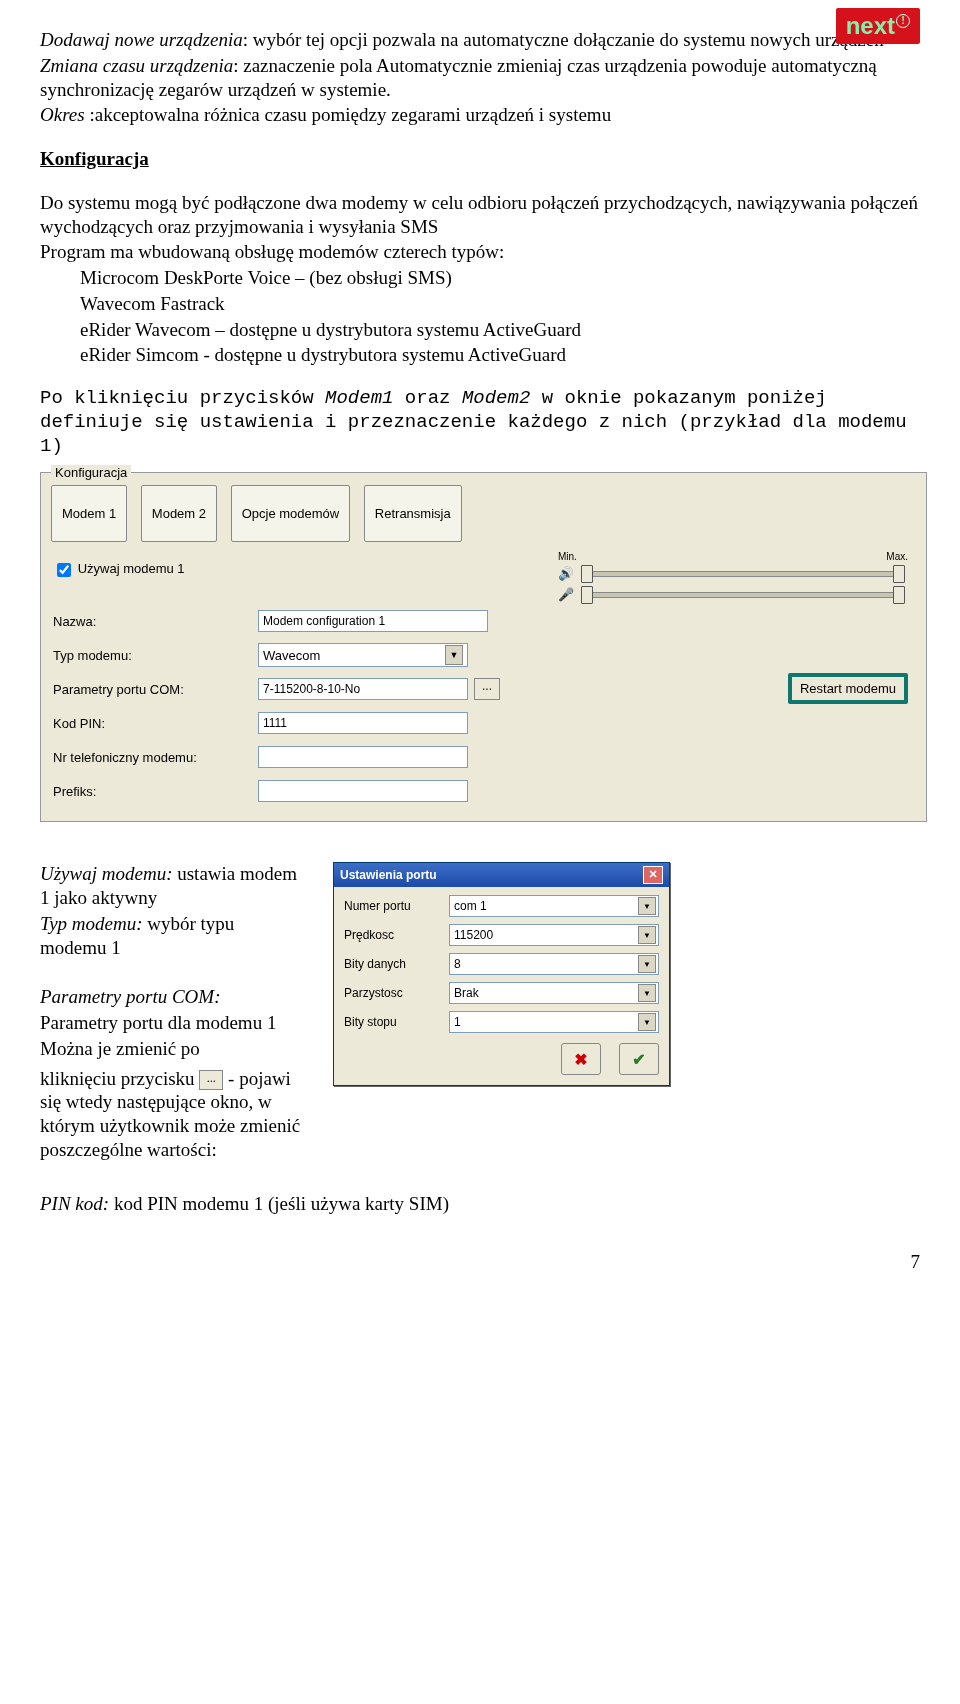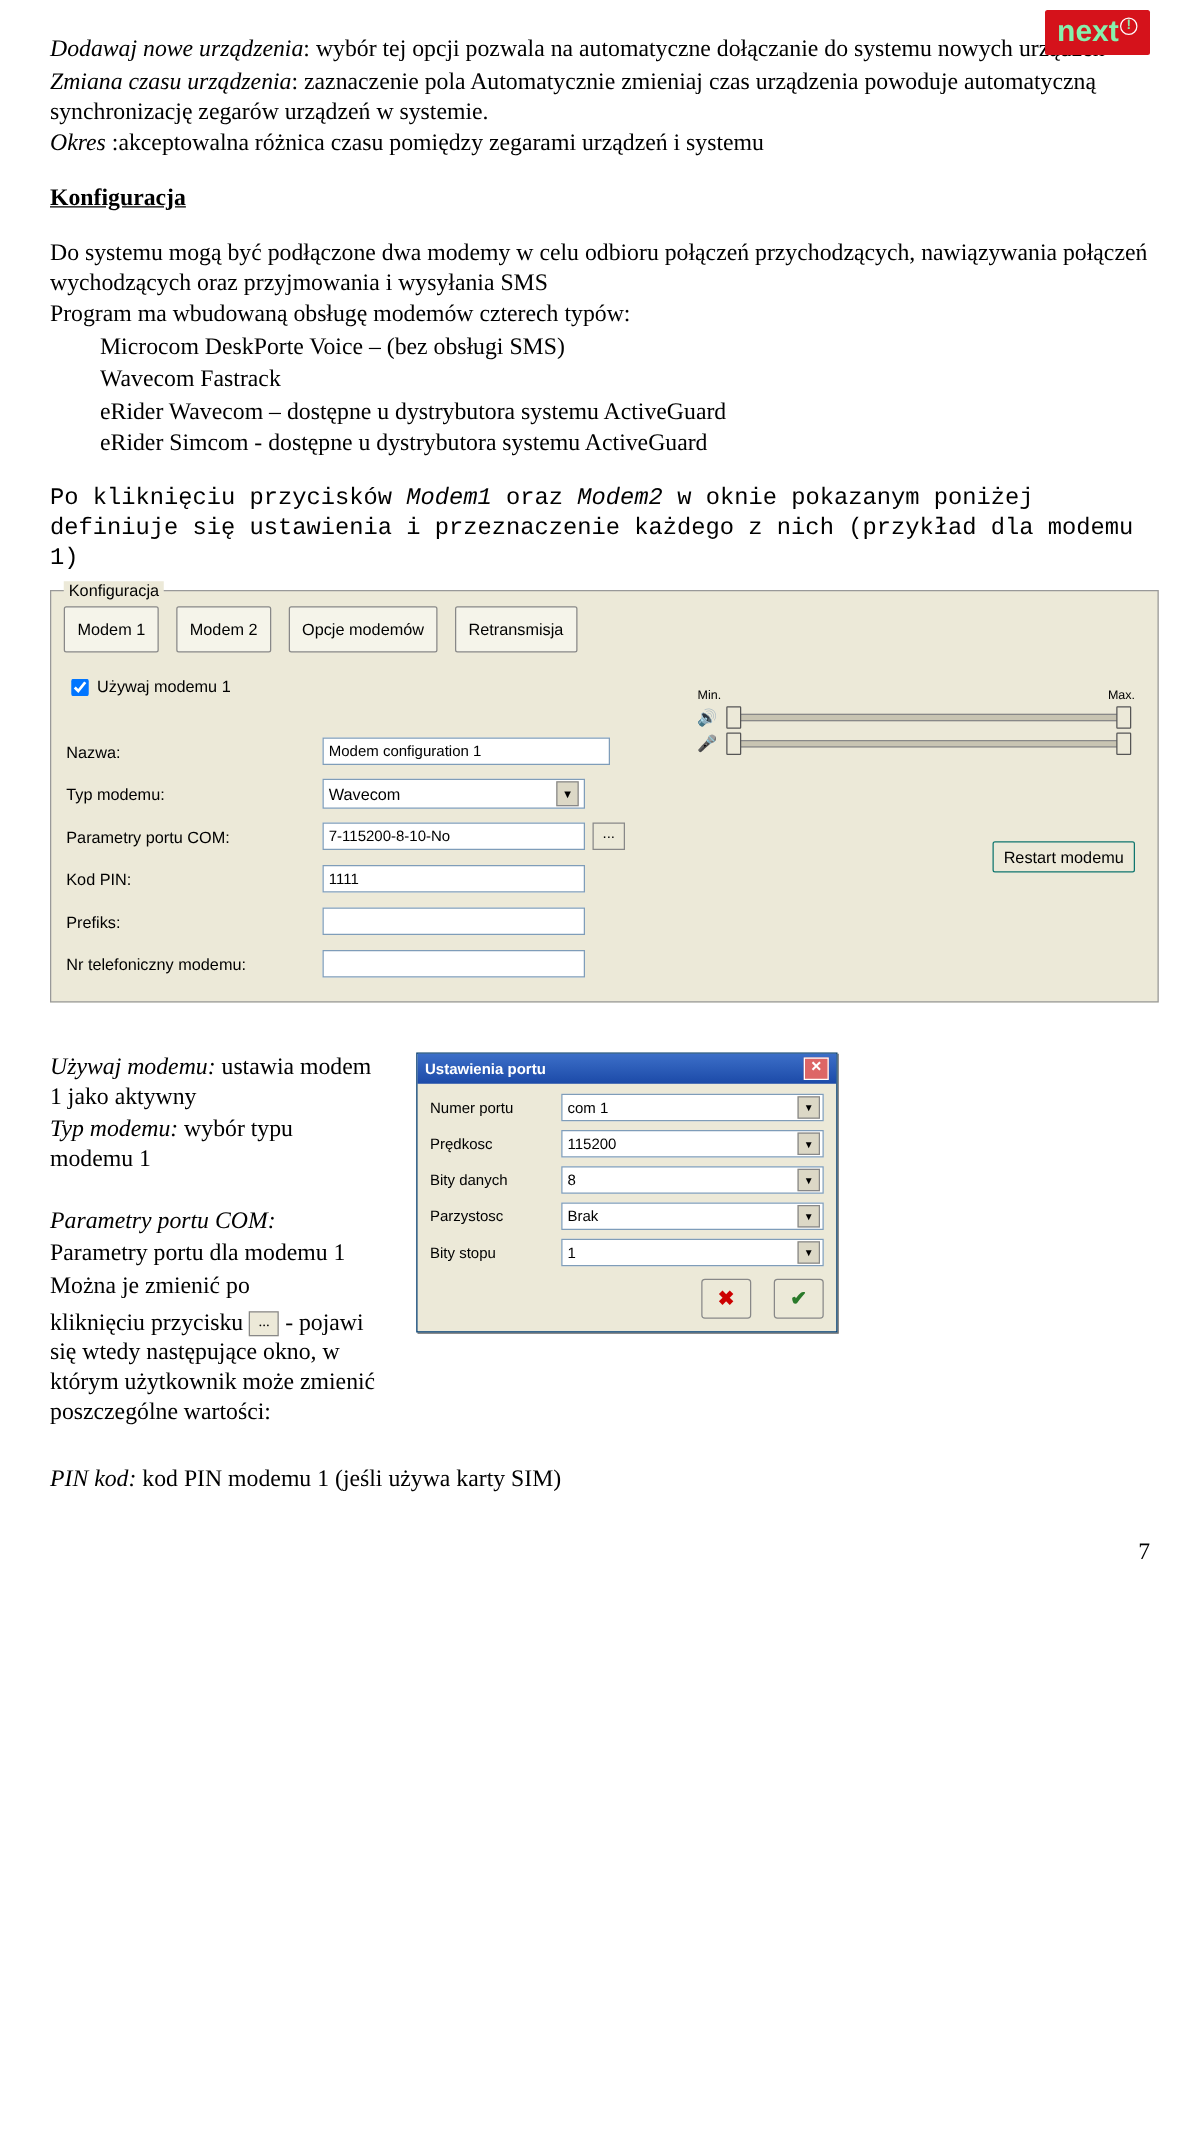--- a/index.html
+++ b/index.html
@@ -62,21 +62,21 @@
     left: 10px;
     background: #ece9d8;
     padding: 0 4px;
   }
   .tabs { padding: 12px 10px 0 10px; }
   .tab-btn {
     display: inline-block;
     background: #f5f4ea;
     border: 1px solid #888;
     border-radius: 2px;
-    padding: 10px 10px;
+    padding: 20px 10px;
     margin-right: 10px;
     font-size: 13px;
     cursor: pointer;
   }
   .form-area { padding: 18px 12px 0 12px; }
   .chk-row { margin-bottom: 29px; }
   .chk { width: 14px; height: 14px; vertical-align: middle; }
   .frow { display: flex; align-items: center; margin-bottom: 10px; height: 24px; }
   .flabel { width: 205px; }
   .finput {
@@ -139,21 +139,21 @@
     top: -7px;
     width: 10px; height: 16px;
     background: #ece9d8;
     border: 1px solid #555;
     border-radius: 1px;
   }
   .slider-thumb.l { left: -2px; }
   .slider-thumb.r { right: -2px; }
   .restart-btn {
     background: #ece9d8;
-    border: 1px solid #0f766e;
+    border: 4px solid #0f766e;
     border-radius: 2px;
     padding: 4px 8px;
     font-size: 13px;
     position: absolute;
     right: 18px;
     top: 200px;
     cursor: pointer;
   }
 
   
@@ -296,25 +296,25 @@
     <div class="frow">
       <span class="flabel">Parametry portu COM:</span>
       <input class="finput" style="width: 200px;" value="7-115200-8-10-No">
       <span class="dots-btn">...</span>
     </div>
     <div class="frow">
       <span class="flabel">Kod PIN:</span>
       <input class="finput" style="width: 200px;" value="1111">
     </div>
     <div class="frow">
+      <span class="flabel">Nr telefoniczny modemu:</span>
+      <input class="finput" style="width: 200px;" value="">
+    </div>
+    <div class="frow">
       <span class="flabel">Prefiks:</span>
-      <input class="finput" style="width: 200px;" value="">
-    </div>
-    <div class="frow">
-      <span class="flabel">Nr telefoniczny modemu:</span>
       <input class="finput" style="width: 200px;" value="">
     </div>
   </div>
 
   <div class="right-block">
     <div class="minmax">
       <span>Min.</span>
       <span>Max.</span>
     </div>
     <div class="slider-row">

